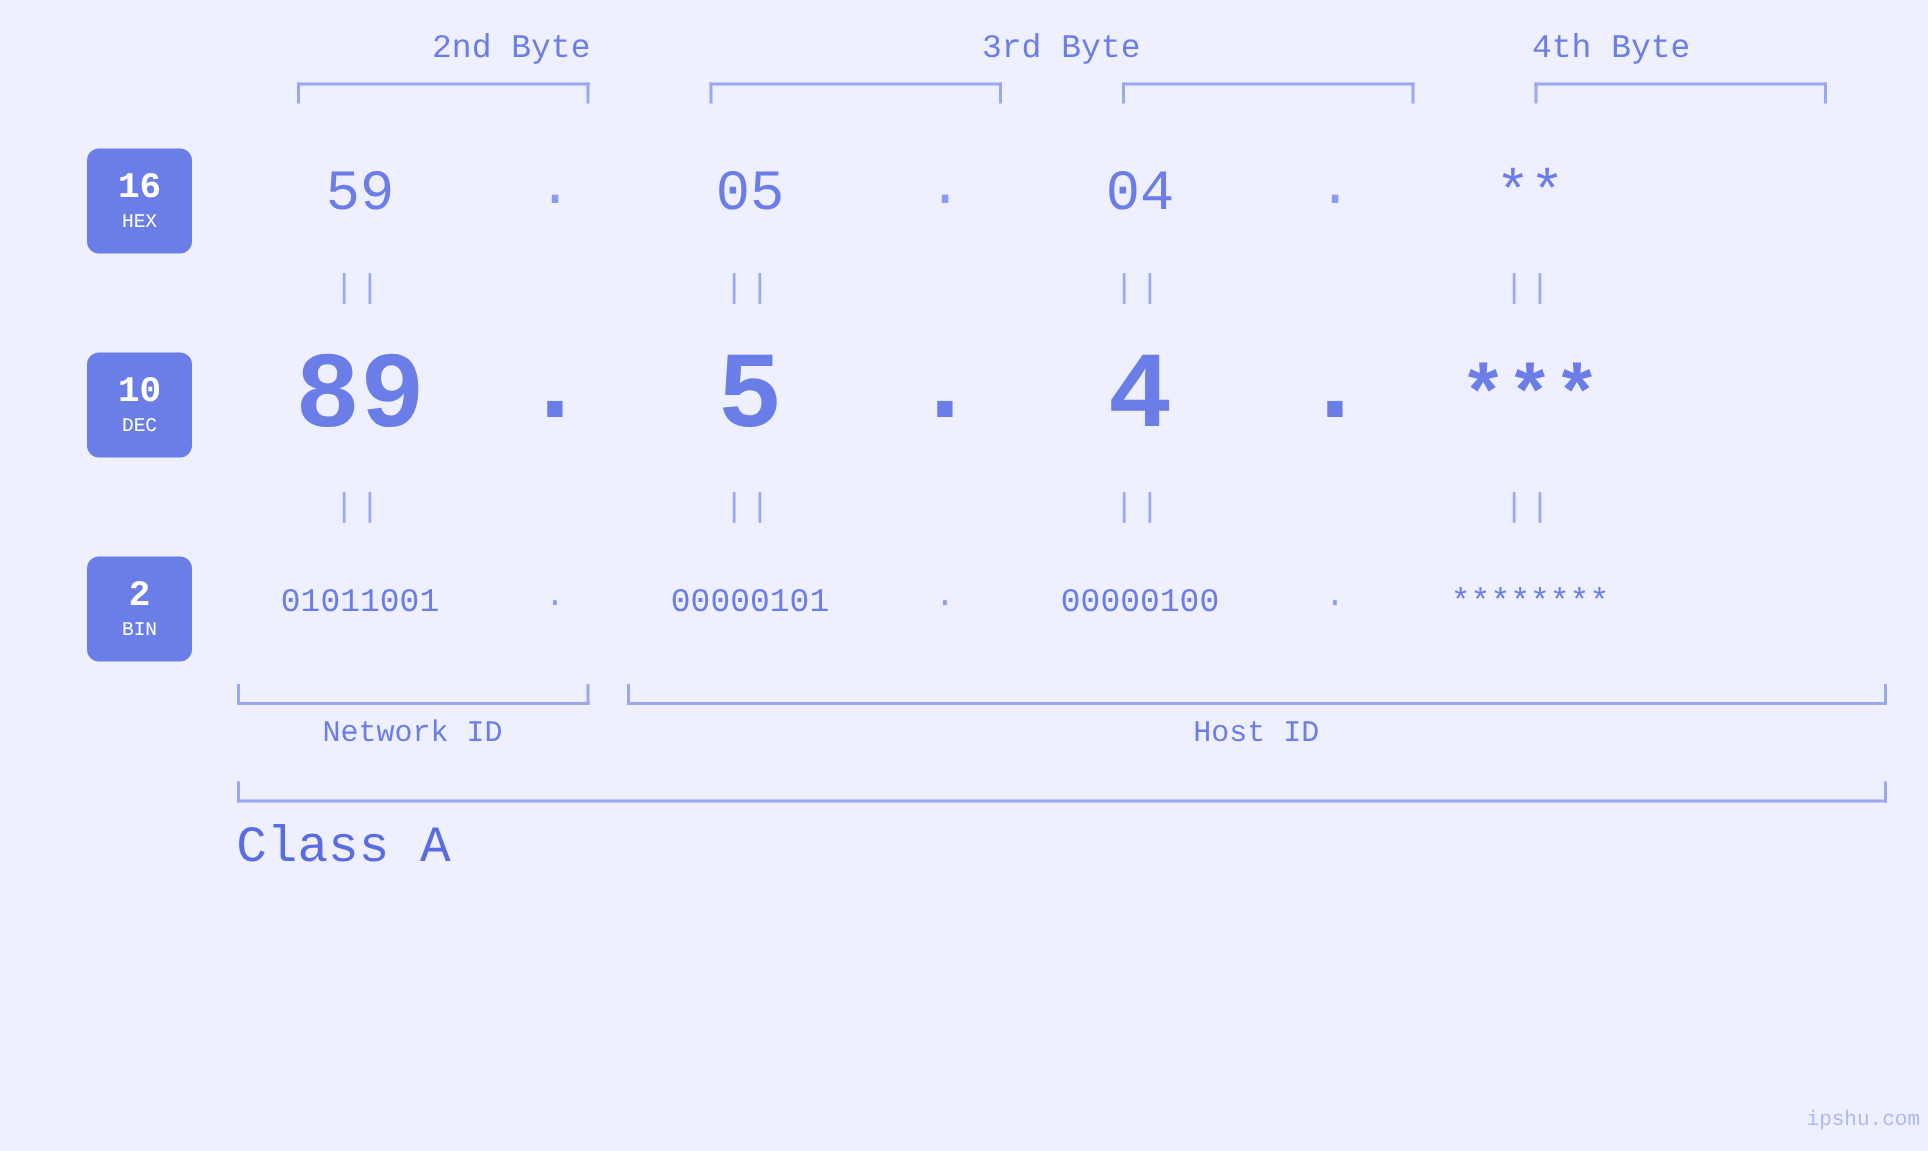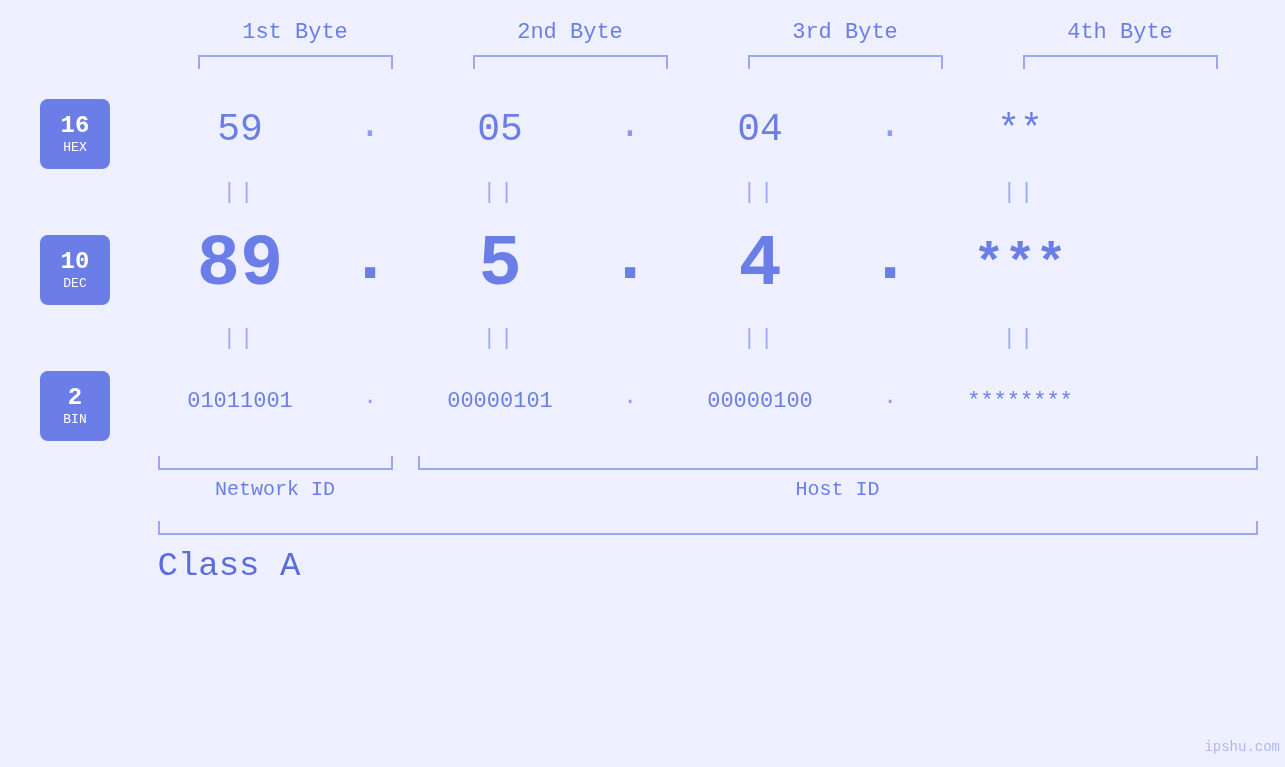--- a/index.html
+++ b/index.html
@@ -156,36 +156,35 @@
       font-size: 14px;
       font-family: 'Courier New', Courier, monospace;
     }
   </style>
 </head>
 <body>
 
 <div class="main-container">
 
   <div class="byte-headers">
-    <div class="byte-header">1st Byte</div>
     <div class="byte-header">2nd Byte</div>
     <div class="byte-header">3rd Byte</div>
     <div class="byte-header">4th Byte</div>
   </div>
 
   <div class="bracket-top">
     <div class="bracket-box"></div>
     <div class="bracket-box"></div>
     <div class="bracket-box"></div>
     <div class="bracket-box"></div>
   </div>
 
   <div style="display:flex; width:1285px;">
 
-    <div style="display:flex; flex-direction:column; width:130px; padding-left:40px; padding-top:5px;text-align:right;">
+    <div style="display:flex; flex-direction:column; width:130px; padding-left:58px; padding-top:5px;text-align:right;">
 
       <div style="height:90px; display:flex; align-items:center;">
         <div class="badge">
           <span class="badge-num">16</span>
           <span class="badge-label">HEX</span>
         </div>
       </div>
 
       <div style="height:36px;"></div>
 

